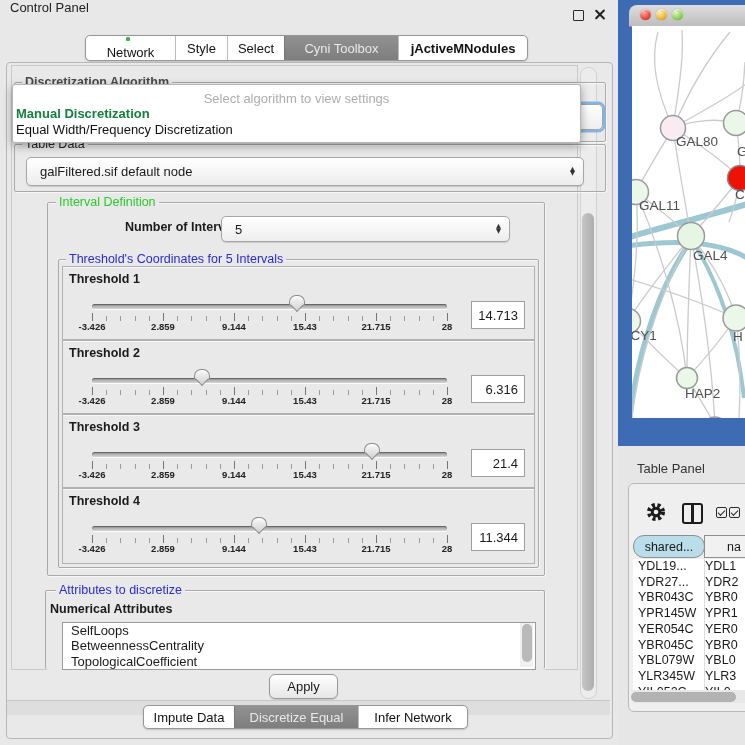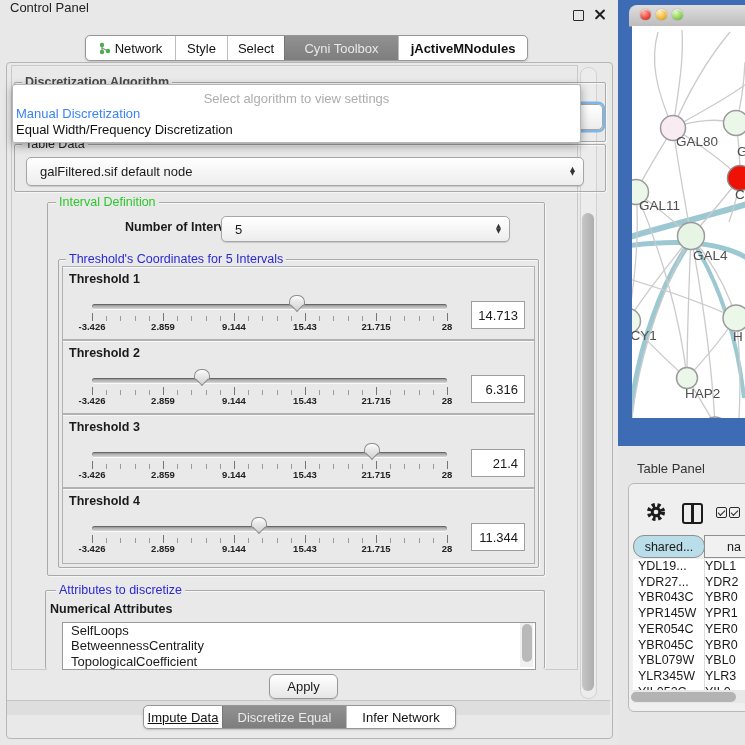--- a/index.html
+++ b/index.html
@@ -10,21 +10,21 @@
   .cp-title{left:10px;top:0;font-size:13px;color:#222;}
   .float-ico{left:573px;top:10px;width:9px;height:9px;border:1.5px solid #2b2b2b;border-radius:1px;}
   .close-ico{left:593px;top:8px;width:13px;height:13px;}
   .close-ico i{position:absolute;left:6px;top:0;width:2.4px;height:13px;background:#222;border-radius:1px;}
   .close-ico i.xa{transform:rotate(45deg);} .close-ico i.xb{transform:rotate(-45deg);}
   
   .seg{display:flex;border:1px solid #979797;border-radius:5px;overflow:hidden;background:#fff;
        box-shadow:0 1px 2px rgba(0,0,0,.18);}
   .seg-item{display:flex;align-items:center;justify-content:center;font-size:13px;color:#111;
        border-left:1px solid #bdbdbd;box-sizing:border-box;gap:4px;cursor:default;}
-  .seg-item:first-child{border-left:none;}
+  .seg-item:first-child{border-left:none;flex-direction:column;}
   .seg-item.sel{background:linear-gradient(#919191,#7e7e7e);color:#e9e9e9;border-left-color:#767676;}
   
   .main-panel{left:6px;top:62px;width:605px;height:675px;background:#e9e9e9;
        border:1px solid #b6b6b6;border-radius:4px;}
   .viewport{left:11px;top:65px;width:565px;height:603px;border:1px solid #c9c9c9;background:#e9e9e9;}
   .vscroll{left:580px;top:67px;width:15px;height:630px;background:#ececec;border:1px solid #d2d2d2;border-radius:8px;}
   .vthumb{left:582px;top:213px;width:12px;height:478px;border-radius:6px;
        background:linear-gradient(90deg,#c6c6c6,#aeaeae);}
   .group{border:1px solid #a9a9a9;border-radius:2px;
        box-shadow:inset 0 1px 0 rgba(255,255,255,.65),1px 1px 0 rgba(255,255,255,.6);}
@@ -32,21 +32,21 @@
   
   .combo{border:1px solid #a6a6a6;border-radius:5px;background:linear-gradient(#ffffff,#ededed);
        box-shadow:0 1px 1px rgba(0,0,0,.14);font-size:13px;display:flex;align-items:center;
        padding-left:13px;box-sizing:border-box;}
   .spin{position:absolute;right:8px;top:50%;transform:translateY(-50%);display:flex;flex-direction:column;
        align-items:center;font-size:6.5px;line-height:4.6px;color:#333;font-family:"DejaVu Sans",sans-serif;}
   
   .popup{left:12px;top:84px;width:567px;height:57px;background:#fff;border:1px solid #b5b5b5;
        border-radius:3px;box-shadow:0 3px 10px rgba(0,0,0,.35);z-index:30;}
   .pp-ph{position:absolute;left:0;right:0;top:6px;text-align:center;color:#adadad;font-size:13px;}
-  .pp-o1{position:absolute;left:3px;top:21px;font-size:13px;font-weight:normal;color:#3b82f6;}
+  .pp-o1{position:absolute;left:3px;top:21px;font-size:13px;font-weight:bold;color:#15803d;}
   .pp-o2{position:absolute;left:3px;top:37px;font-size:13px;color:#111;}
   .focus-combo{left:26px;top:104px;width:577px;height:26px;z-index:4;
        box-shadow:0 0 0 2.5px #82b6e2;}
   
   .tpanel{left:62px;width:471px;height:72px;border:1px solid #b1b1b1;
        box-shadow:inset 0 1px 0 rgba(255,255,255,.7);}
   .tlabel{position:absolute;left:6px;top:5px;font-size:12.5px;font-weight:bold;}
   .strack{position:absolute;left:29px;top:37px;width:355px;height:5px;border-radius:3px;
        background:linear-gradient(#8f8f8f,#d8d8d8);
        box-shadow:inset 0 1px 1px rgba(0,0,0,.35),0 1px 0 rgba(255,255,255,.8);}
@@ -235,21 +235,21 @@
     <div>SelfLoops</div>
     <div>BetweennessCentrality</div>
     <div>TopologicalCoefficient</div>
   </div>
   <div class="abs lscroll"></div>
   <div class="abs lthumb"></div>
 
   <div class="abs btn" style="left:269px;top:674px;width:67px;height:23px;">Apply</div>
   <div class="abs bstrip"></div>
   <div class="abs seg" style="left:143px;top:705px;height:22px;">
-    <div class="seg-item" style="width:78px;text-decoration:underline;">Impute Data</div>
+    <div class="seg-item" style="width:90px;">Impute Data</div>
     <div class="seg-item sel" style="width:124px;">Discretize Equal</div>
     <div class="seg-item" style="width:109px;">Infer Network</div>
   </div>
 
   <div class="abs net-frame"></div>
   <div class="abs net-titlebar"></div>
   <span class="light l-red"></span>
   <span class="light l-yellow"></span>
   <span class="light l-green"></span>
 

